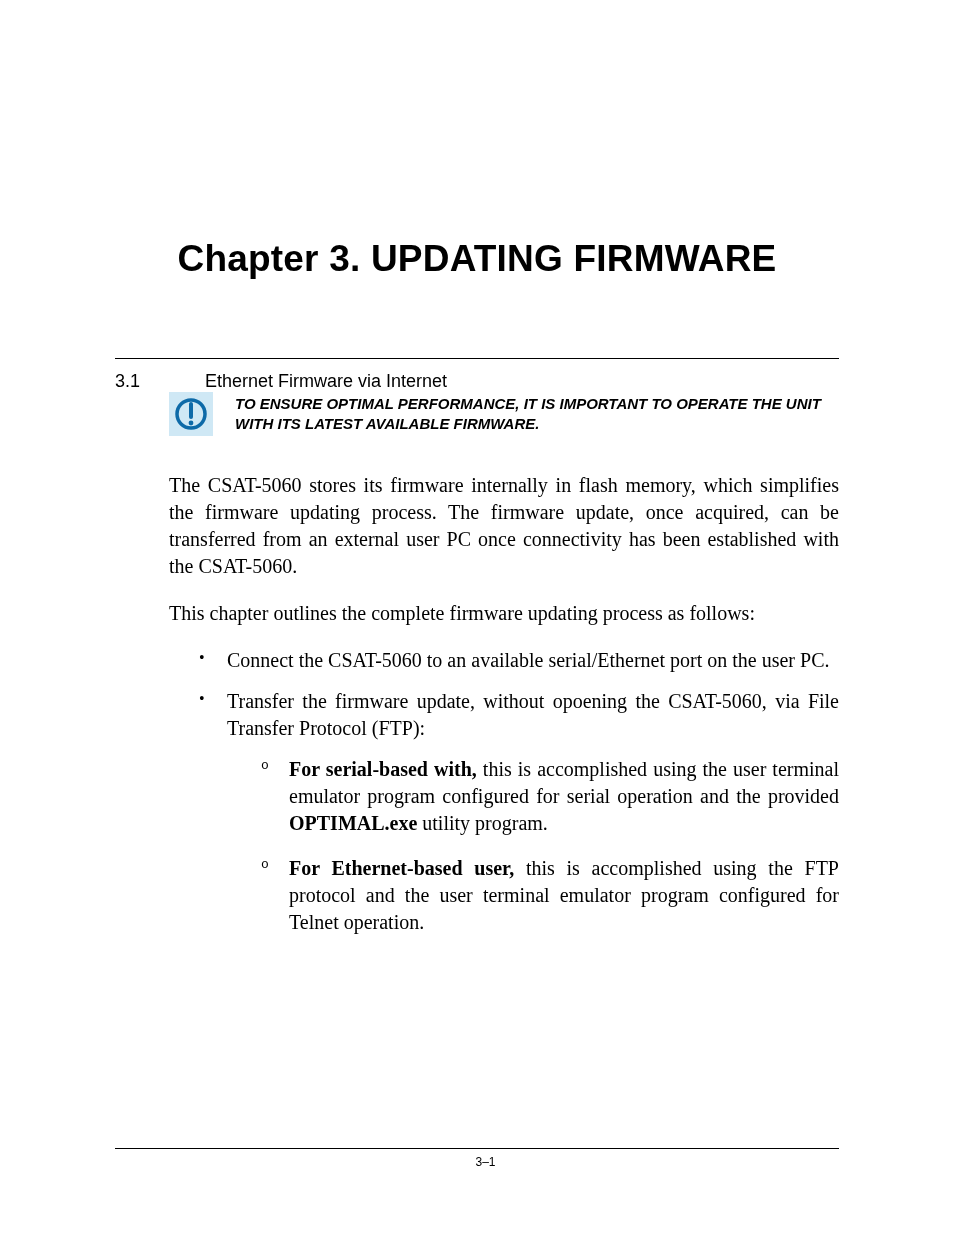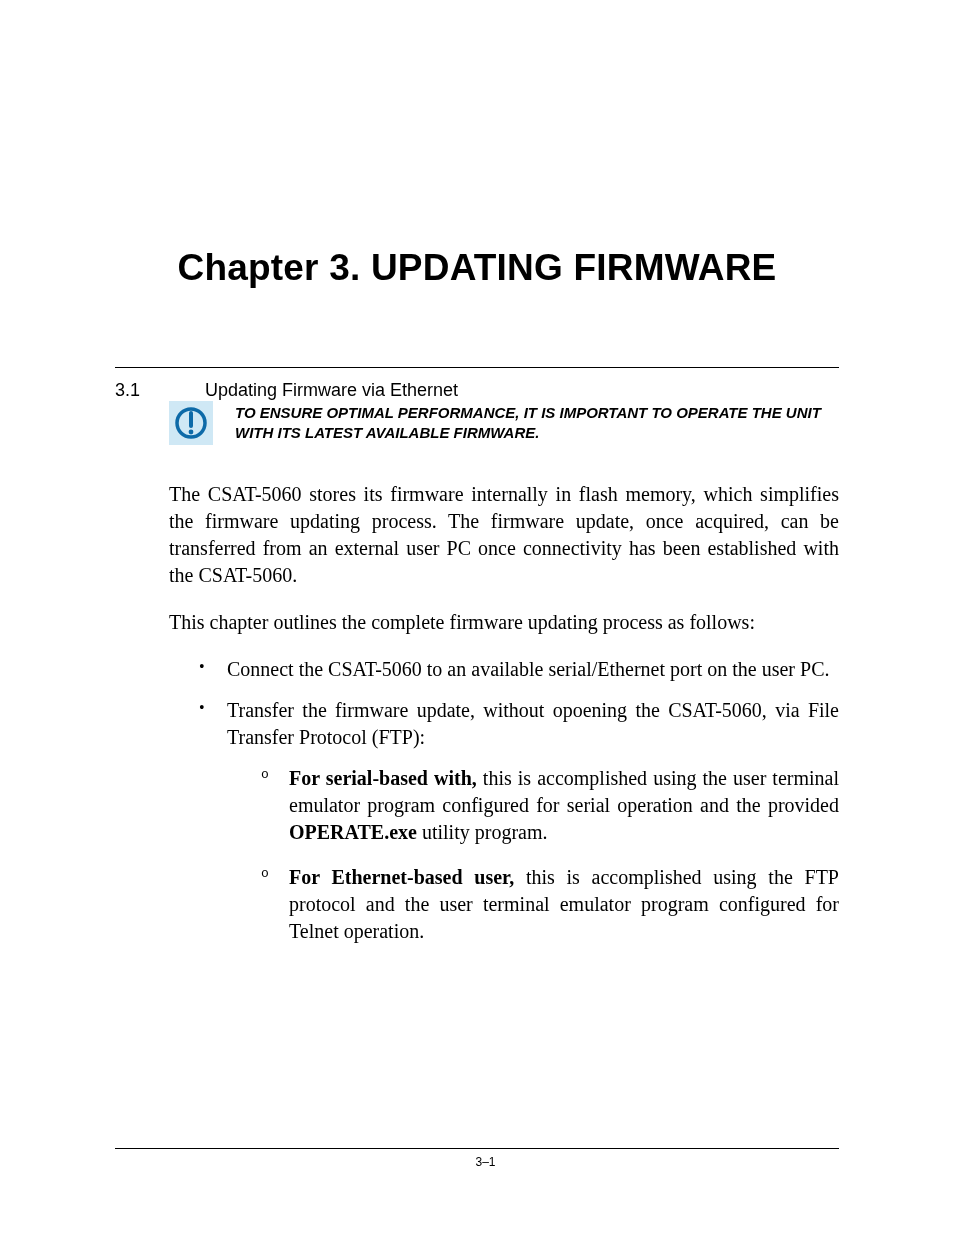--- a/index.html
+++ b/index.html
@@ -1,17 +1,17 @@
 <!DOCTYPE html>
 <html><head>
 <meta charset="utf-8">
 <style>
   * { box-sizing: border-box; margin: 0; padding: 0; }
   html, body { width: 954px; height: 1235px; background: #fff; font-family: "Times New Roman", Times, serif; color: #000; }
-  .page { position: relative; width: 954px; height: 1235px; padding: 17px 115px; }
+  .page { position: relative; width: 954px; height: 1235px; padding: 8px 115px; }
   .chapter-title { font-family: Arial, Helvetica, sans-serif; font-weight: 700; font-size: 37px; text-align: center; padding-top: 230px; letter-spacing: 0.2px; }
   .rule-top { border-top: 1.5px solid #000; margin-top: 78px; }
   .section-row { display: flex; align-items: baseline; margin-top: 12px; font-family: Arial, Helvetica, sans-serif; font-weight: 400; font-size: 18px; }
   .section-num { width: 90px; }
   .callout { display: flex; align-items: center; margin-left: 54px; }
   .callout-icon { width: 44px; height: 44px; background: #cfe8f5; display: flex; align-items: center; justify-content: center; flex: 0 0 44px; }
   .callout-text { font-family: Arial, Helvetica, sans-serif; font-style: italic; font-weight: 700; font-size: 15px; margin-left: 22px; line-height: 1.35; }
   .body { margin-left: 54px; margin-top: 36px; font-size: 20px; line-height: 1.35; }
   .body p { margin-bottom: 20px; text-align: justify; }
   ul.bullets { list-style: none; margin-left: 30px; }
@@ -28,21 +28,21 @@
 <body>
 
 <div class="page">
 
   <h1 class="chapter-title">Chapter 3. UPDATING FIRMWARE</h1>
 
   <div class="rule-top"></div>
 
   <div class="section-row">
     <span class="section-num">3.1</span>
-    <span>Updating Firmware via Ethernet</span>
+    <span>Ethernet Firmware via Internet</span>
   </div>
 
   <div class="callout">
     <div class="callout-icon">
       <svg width="36" height="36" viewBox="0 0 36 36">
         <circle cx="18" cy="18" r="14" fill="none" stroke="#0d6aa8" stroke-width="3.5"></circle>
         <line x1="18" y1="8" x2="18" y2="21" stroke="#0d6aa8" stroke-width="4" stroke-linecap="round"></line>
         <circle cx="18" cy="27" r="2.4" fill="#0d6aa8"></circle>
       </svg>
     </div>
@@ -52,21 +52,21 @@
   <div class="body">
     <p>The CSAT-5060 stores its firmware internally in flash memory, which simplifies the firmware updating process. The firmware update, once acquired, can be transferred from an external user PC once connectivity has been established with the CSAT-5060.</p>
     <p>This chapter outlines the complete firmware updating process as follows:</p>
 
     <ul class="bullets">
       <li>Connect the CSAT-5060 to an available serial/Ethernet port on the user PC.</li>
       <li>
         <span>Transfer the firmware update, without opoening the CSAT-5060, via File Transfer Protocol (FTP):</span>
         <ul class="sub">
           <li>
-            <span class="bold">For serial-based with,</span><span> this is accomplished using the user terminal emulator program configured for serial operation and the provided </span><span class="bold">OPERATE.exe</span><span> utility program.</span>
+            <span class="bold">For serial-based with,</span><span> this is accomplished using the user terminal emulator program configured for serial operation and the provided </span><span class="bold">OPTIMAL.exe</span><span> utility program.</span>
           </li>
           <li>
             <span class="bold">For Ethernet-based user,</span><span> this is accomplished using the FTP protocol and the user terminal emulator program configured for Telnet operation.</span>
           </li>
         </ul>
       </li>
     </ul>
   </div>
 
   <div class="footer-rule"></div>

